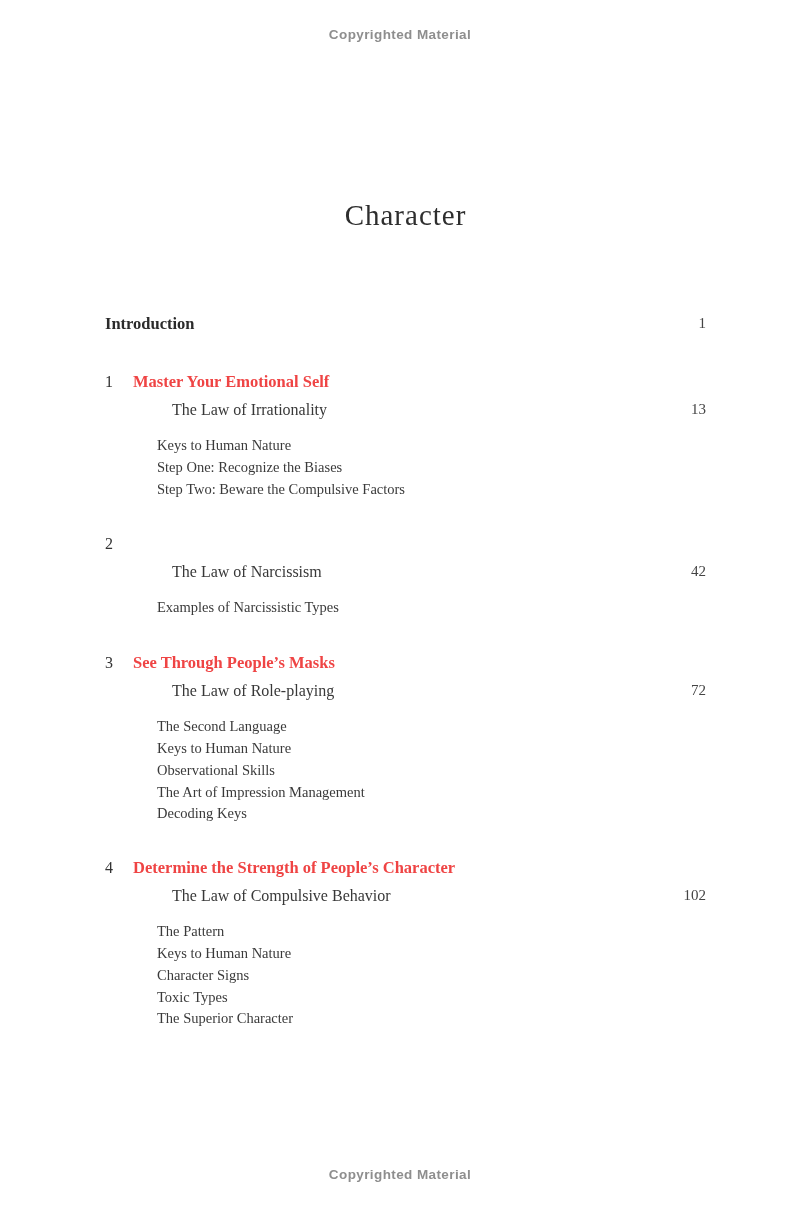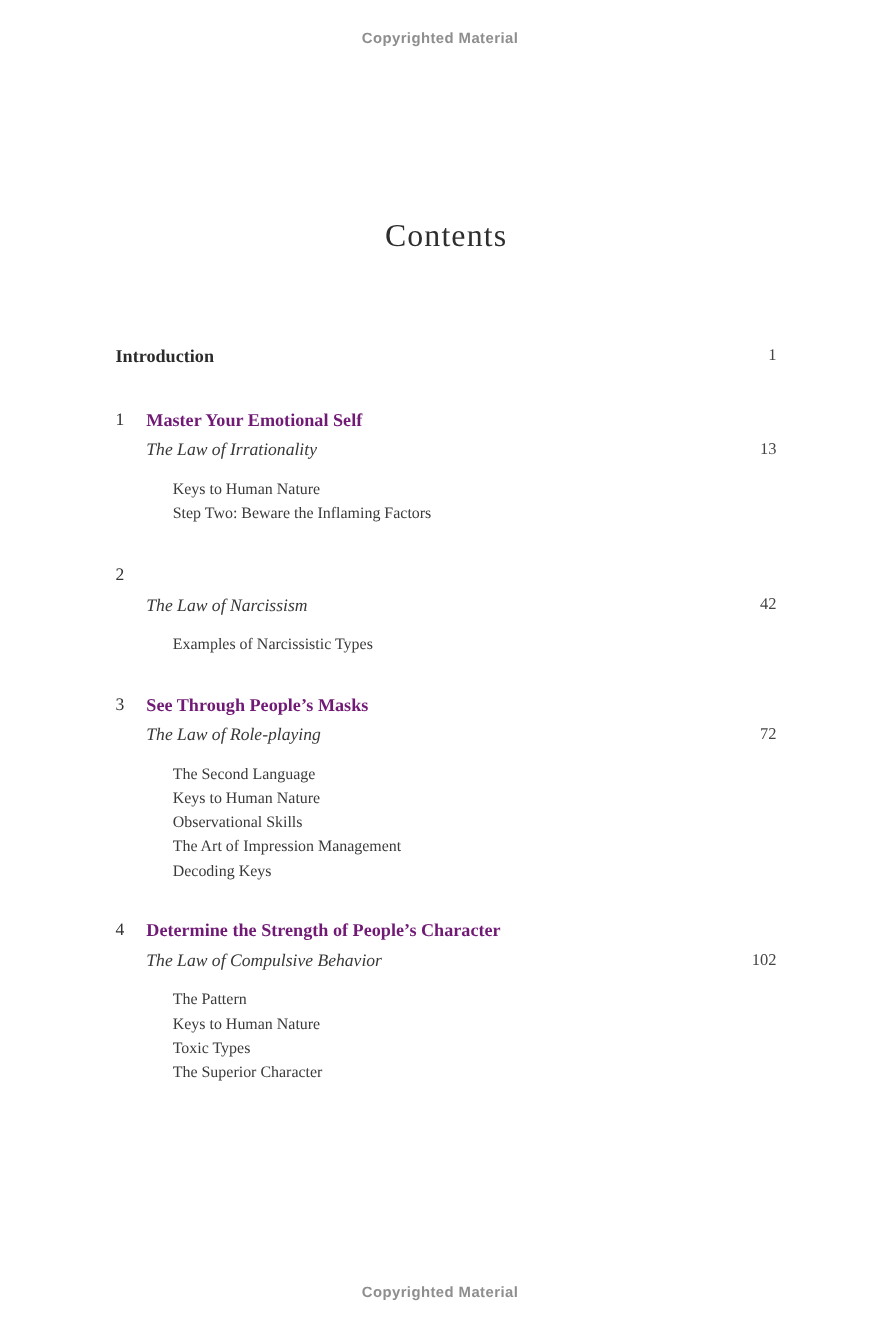--- a/index.html
+++ b/index.html
@@ -82,71 +82,72 @@
   .chapter-number {
     width: 28px;
     flex: 0 0 28px;
     font-size: 16px;
     font-weight: normal;
     color: #333333;
   }
   .chapter-title {
     font-weight: bold;
     font-size: 16.5px;
-    color: #701a75;
+    color: #ef4444;
   }
 
   .law-row {
     margin-top: 11px;
     margin-left: 28px;
     line-height: 17px;
   }
   .chapter-law {
-    font-style: italic;
     font-size: 16px;
     color: #383838;
+    margin-left: 39px;
   }
 
   .subitems {
     list-style: none;
     margin: 17px 0 0 0;
     padding: 0 0 0 52px;
     font-size: 14.5px;
     line-height: 21.8px;
     color: #3a3a3a;
   }
 </style>
 </head>
 <body>
 
 <div class="page">
 
   <div class="copyright top">Copyrighted Material</div>
 
-  <h1 class="contents-title">Contents</h1>
+  <h1 class="contents-title">Character</h1>
 
   <div class="toc">
 
     <div class="row intro-row">
       <span class="entry-label">Introduction</span>
       <span class="page-num">1</span>
     </div>
 
     <div class="chapter ch-0">
       <div class="chapter-title-row">
         <span class="chapter-number">1</span>
         <span class="chapter-title">Master Your Emotional Self</span>
       </div>
       <div class="row law-row">
         <span class="chapter-law">The Law of Irrationality</span>
         <span class="page-num">13</span>
       </div>
       <ul class="subitems">
         <li>Keys to Human Nature</li>
-        <li>Step Two: Beware the Inflaming Factors</li>
+        <li>Step One: Recognize the Biases</li>
+        <li>Step Two: Beware the Compulsive Factors</li>
       </ul>
     </div>
 
     <div class="chapter ch-1">
       <div class="chapter-title-row">
         <span class="chapter-number">2</span>
       </div>
       <div class="row law-row">
         <span class="chapter-law">The Law of Narcissism</span>
         <span class="page-num">42</span>
@@ -179,20 +180,21 @@
         <span class="chapter-number">4</span>
         <span class="chapter-title">Determine the Strength of People’s Character</span>
       </div>
       <div class="row law-row">
         <span class="chapter-law">The Law of Compulsive Behavior</span>
         <span class="page-num">102</span>
       </div>
       <ul class="subitems">
         <li>The Pattern</li>
         <li>Keys to Human Nature</li>
+        <li>Character Signs</li>
         <li>Toxic Types</li>
         <li>The Superior Character</li>
       </ul>
     </div>
 
   </div>
 
   <div class="copyright bottom">Copyrighted Material</div>
 
 </div>

